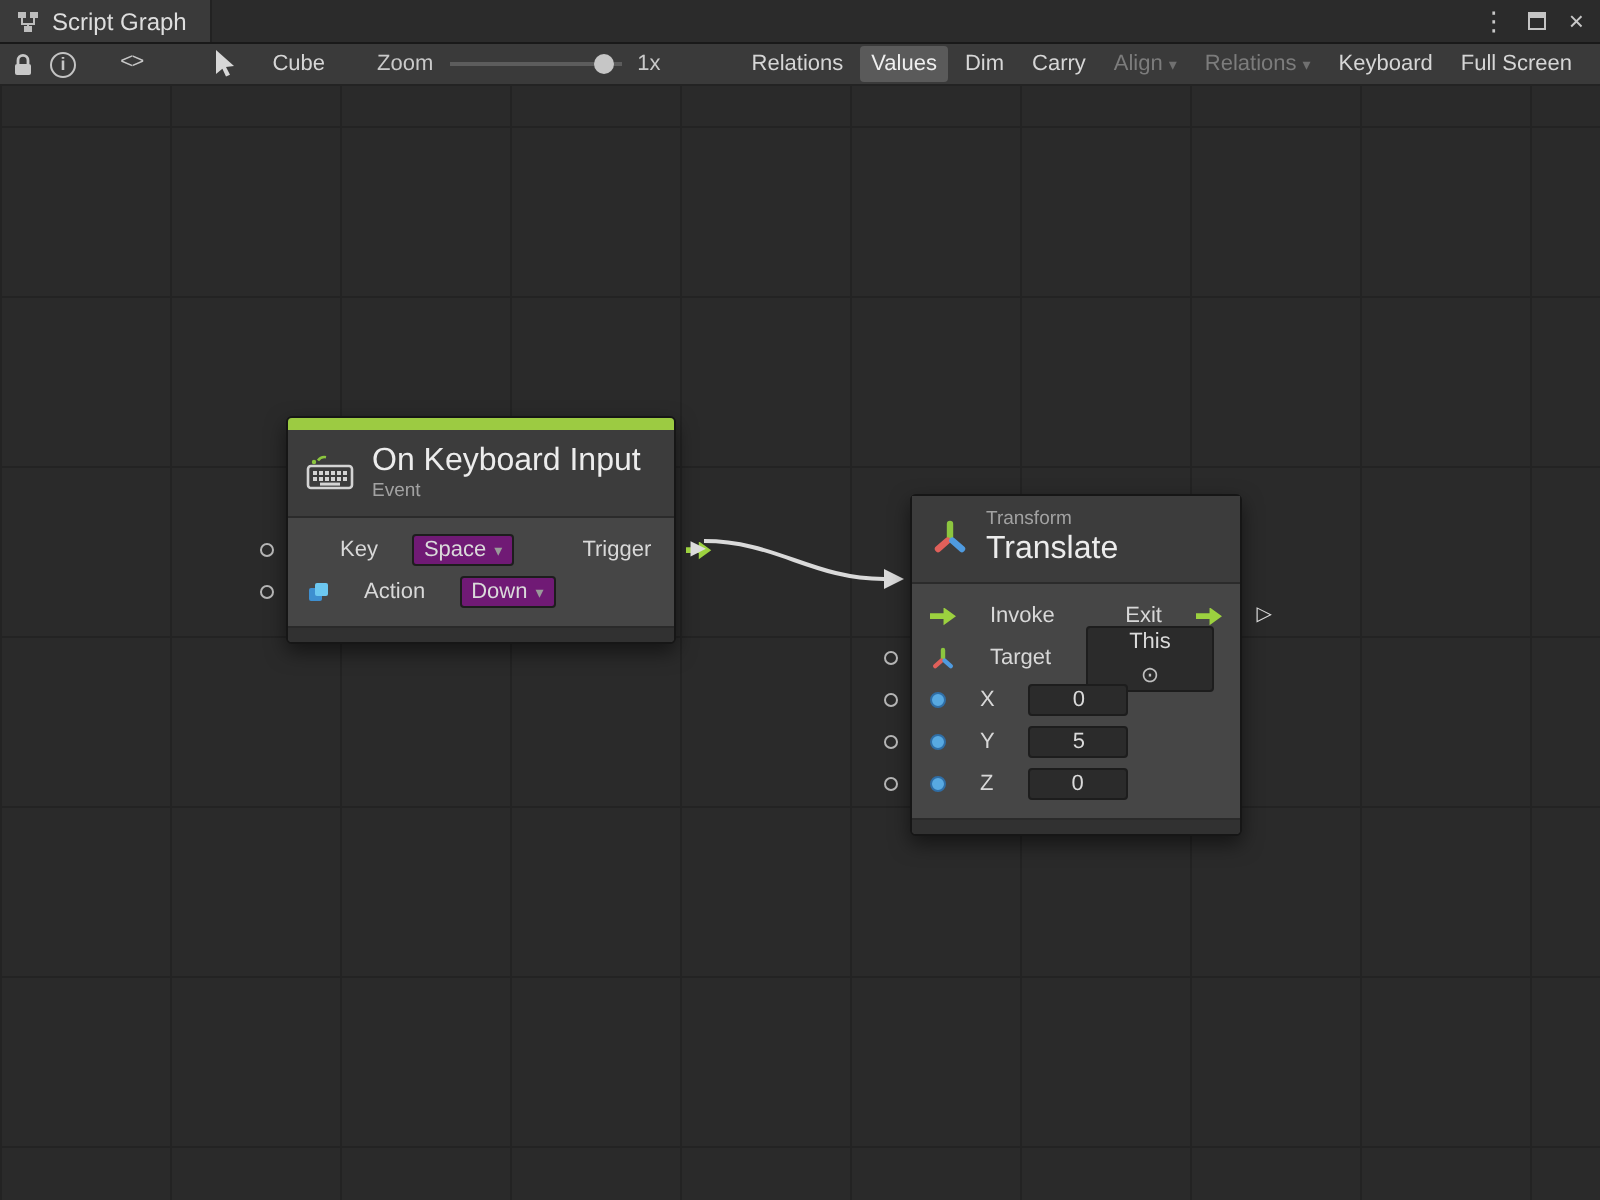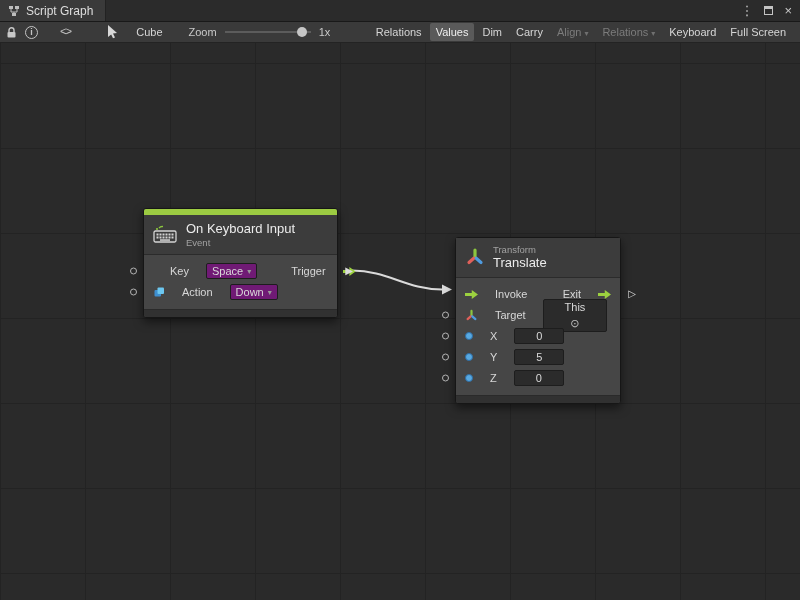--- a/index.html
+++ b/index.html
@@ -75,21 +75,21 @@
     border: 1px solid #161616; border-radius: 3px;
     box-shadow: 0 4px 10px rgba(0,0,0,.5);
     font-size: 11px; color: #d8d8d8;
   }
   .node-topbar { height: 6px; background: #9ccb42; border-radius: 2px 2px 0 0; }
   .node-header {
     background: #3c3c3c; border-bottom: 1px solid #2b2b2b;
     display: flex; align-items: center; gap: 8px; padding: 6px 9px;
   }
   .hdr-text { display: flex; flex-direction: column; line-height: 1.2; }
-  .node-title { font-size: 13px; color: #ececec; }
+  .node-title { font-size: 16px; color: #ececec; }
   .node-sub { font-size: 9.5px; color: #a2a2a2; }
   .node-body { padding: 6px 0; }
   .node-row { position: relative; height: 21px; display: flex; align-items: center; gap: 17px; padding: 0 9px; }
   .row-label { color: #d8d8d8; }
   .spacer { flex: 1; }
   .node-footer { height: 8px; background: #313131; border-top: 1px solid #2a2a2a; border-radius: 0 0 2px 2px; }
 
   .dd {
     display: inline-flex; align-items: center; gap: 4px;
     background: #701a75; border: 1px solid #1d1d1d; border-radius: 2px;
@@ -110,21 +110,21 @@
   }
   .tri { position: absolute; top: 50%; transform: translateY(-50%); font-size: 10px; color: #dcdcdc; line-height: 1; }
   .tri-out { right: -16px; }
   .farrow {
     width: 13px; height: 9px; background: #9cd13f; flex: 0 0 auto;
     clip-path: polygon(0 34%, 52% 34%, 52% 0, 100% 50%, 52% 100%, 52% 66%, 0 66%);
   }
   .dot { width: 8px; height: 8px; border-radius: 50%; background: #58a9e1; border: 1px solid #2f6ea6; flex: 0 0 auto; }
 
   .node-keyboard { left: 143px; top: 165px; width: 195px; }
-  .node-translate { left: 455px; top: 194px; width: 166px; }
+  .node-translate { left: 455px; top: 204px; width: 166px; }
 </style>
 </head>
 <body>
 
 <div class="titlebar">
   <div class="tab">
     <svg width="12" height="12" viewBox="0 0 12 12">
       <path d="M3 4 V7 H9 V4 M6 7 V8" stroke="#bdbdbd" fill="none" stroke-width="1"></path>
       <rect x="1" y="1" width="4" height="3" fill="#bdbdbd"></rect>
       <rect x="7" y="1" width="4" height="3" fill="#bdbdbd"></rect>

